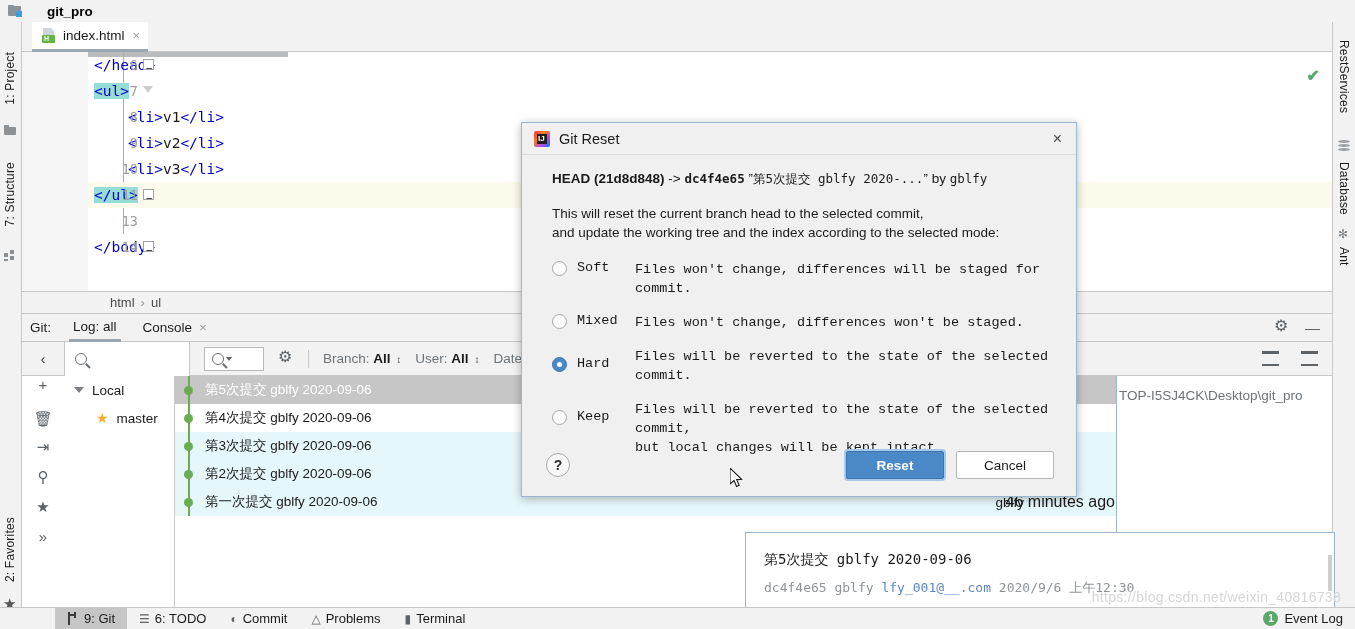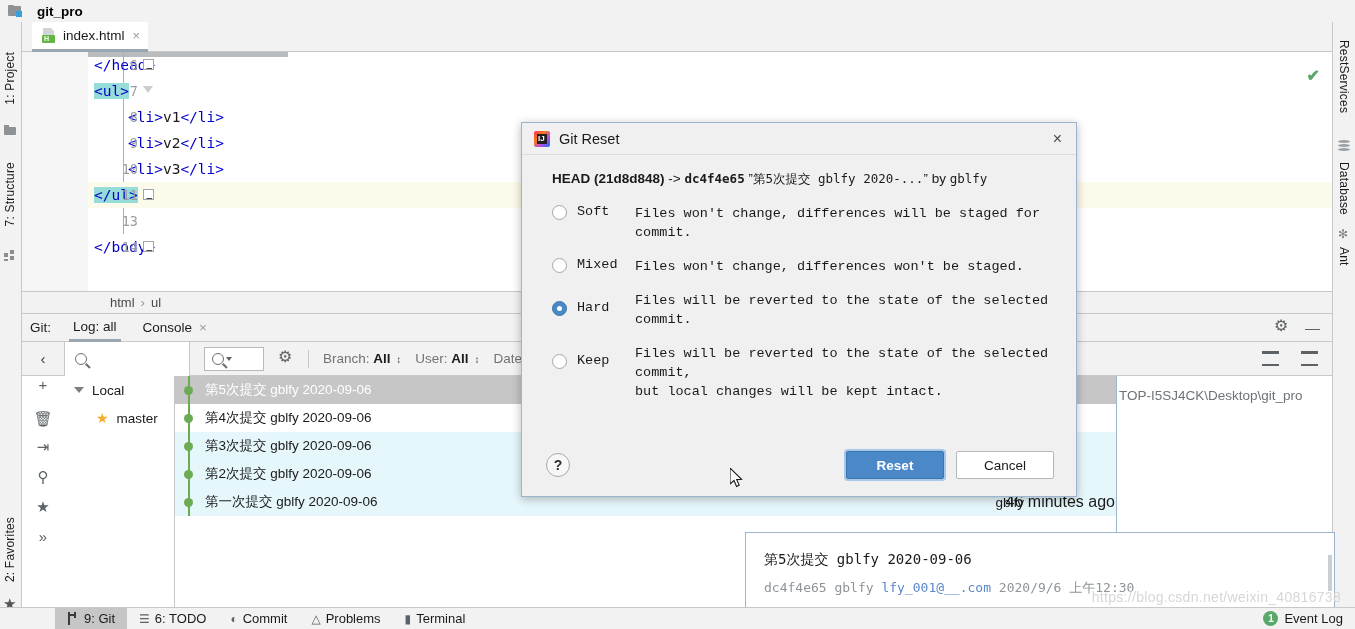--- a/index.html
+++ b/index.html
@@ -11,21 +11,21 @@
     font-size: 13px;
     color: #1a1a1a;
     background: #f2f2f2;
   }
   #app { position: relative; width: 1355px; height: 629px; }
 
   
   .titlebar {
     position: absolute; left: 0; top: 0; width: 1355px; height: 22px;
     background: #f2f2f2;
-    display: flex; align-items: center; gap: 14px;
+    display: flex; align-items: center; gap: 24px;
     padding-left: 8px;
   }
   .titlebar .tb-title { font-weight: bold; font-size: 13.5px; color: #000; }
   .folder-icon { width: 15px; height: 13px; position: relative; display: inline-block; }
   .folder-icon i.f1 {
     position: absolute; left: 0; top: 1px; width: 13px; height: 10px;
     background: #8d9296; border-radius: 1px;
   }
   .folder-icon i.f2 {
     position: absolute; left: 0; top: 0px; width: 6px; height: 3px;
@@ -588,20 +588,24 @@
     <div class="dlg-body">
       <div class="head-line">
         <span class="b">HEAD (21d8d848)</span>
         <span>-&gt;</span>
         <span class="mono">dc4f4e65</span>
         <span>ˮ</span><span class="mono2">第5次提交 gblfy 2020-...</span><span>ˮ</span>
         <span>by</span>
         <span class="mono2">gblfy</span>
       </div>
 
+      <div class="desc">
+        <div>This will reset the current branch head to the selected commit,</div>
+        <div>and update the working tree and the index according to the selected mode:</div>
+      </div>
 
       <div id="dlg-options">
           <div class="opt">
             <span class="radio"></span>
             <span class="name">Soft</span>
             <span class="body">
               <div>Files won't change, differences will be staged for commit.</div>
             </span>
           </div>
           <div class="opt">

